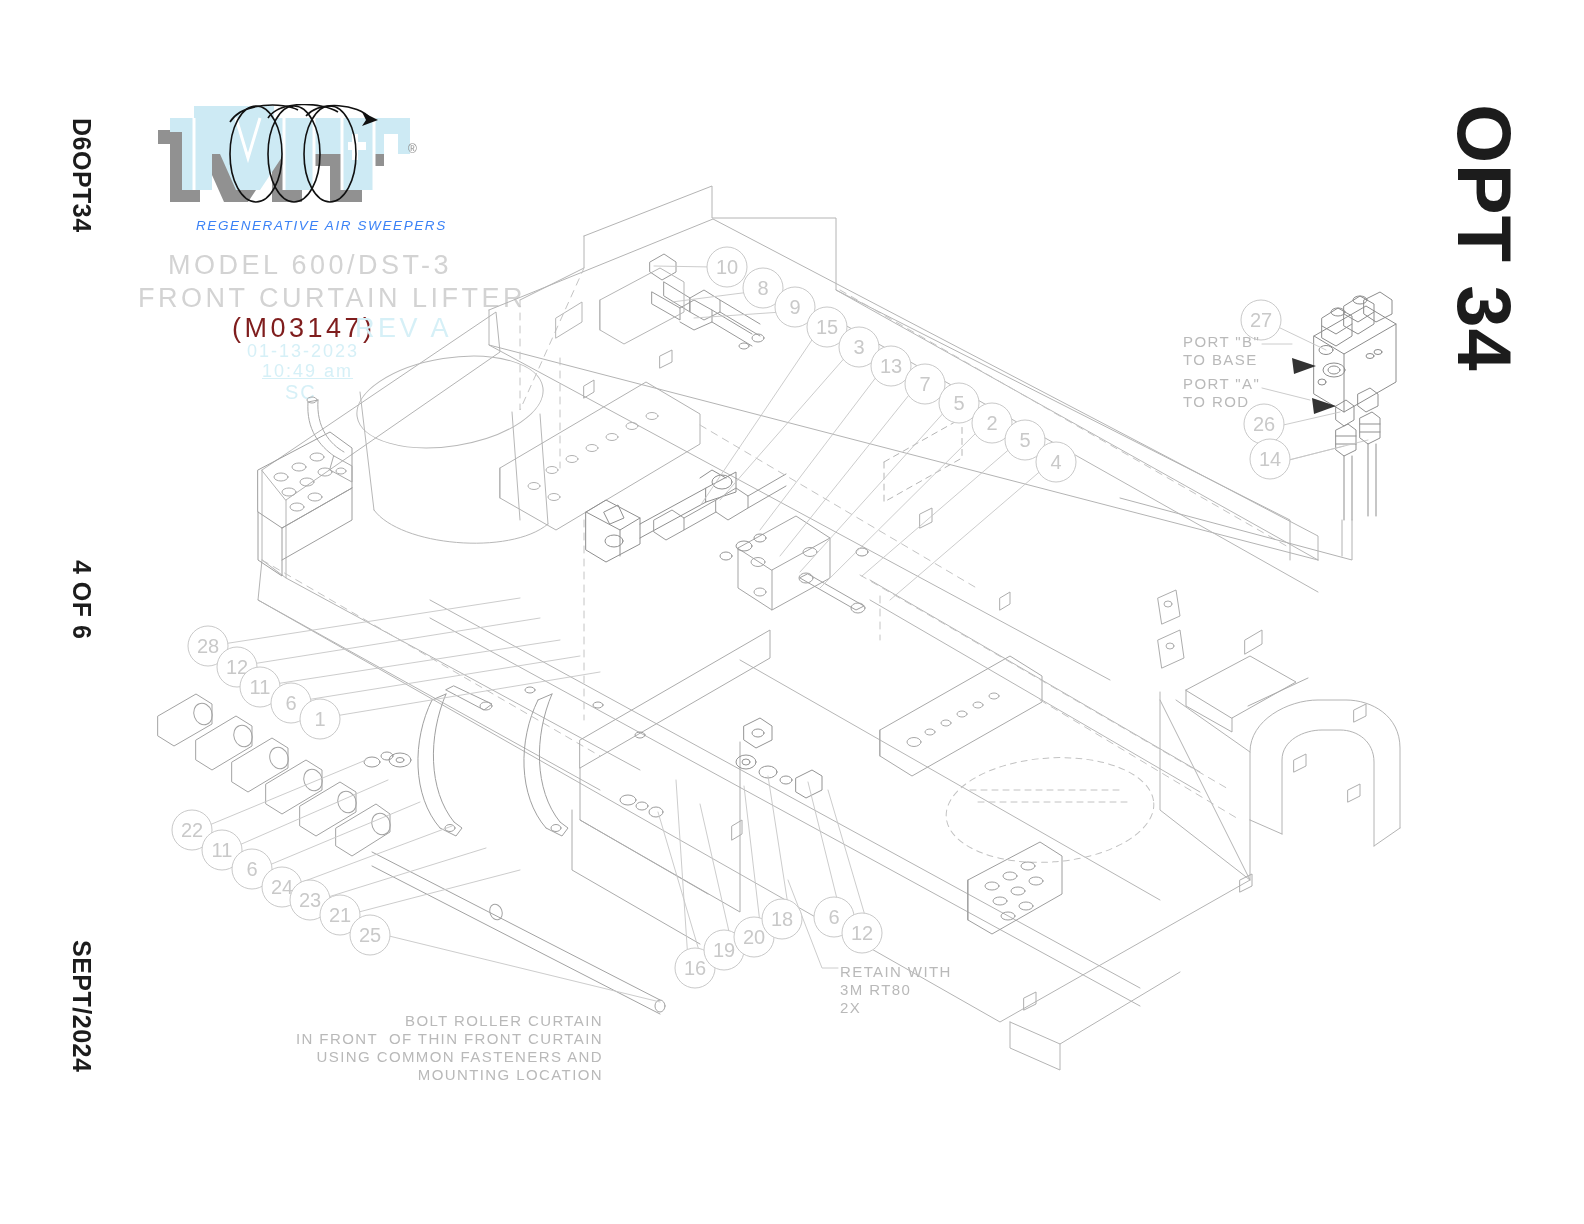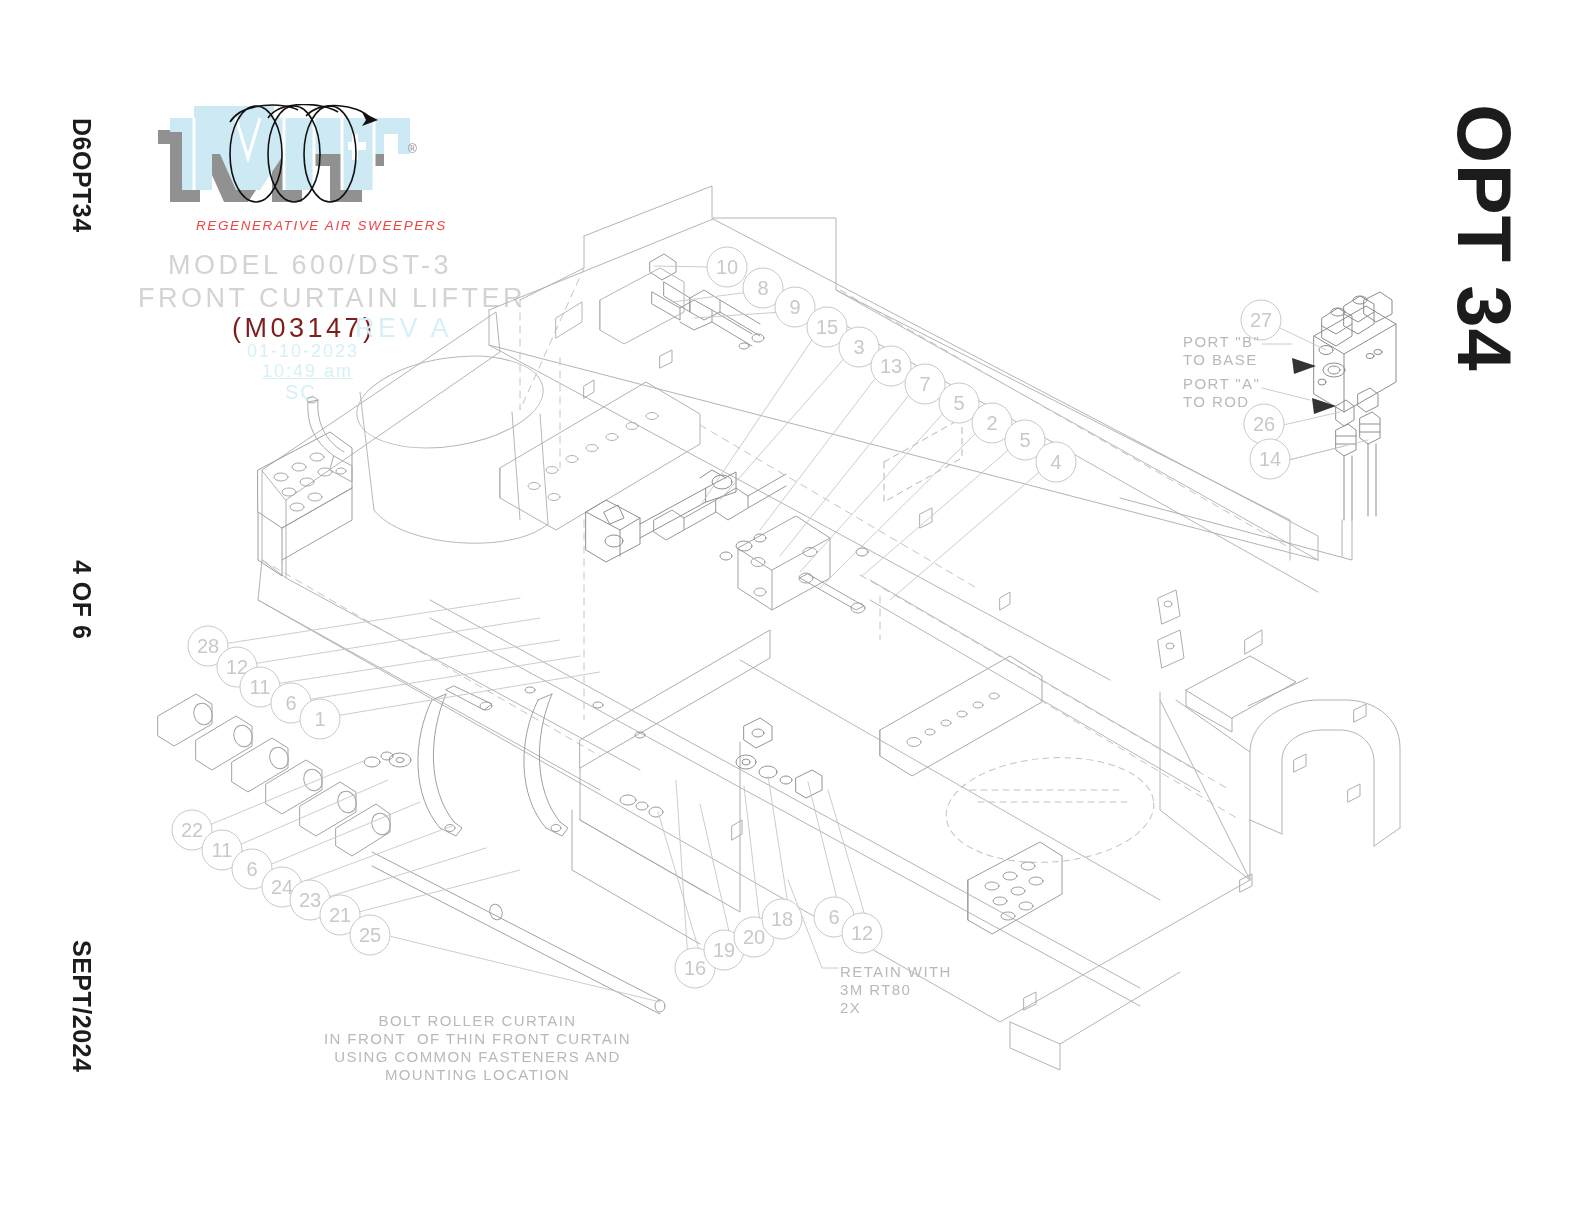--- a/index.html
+++ b/index.html
@@ -63,21 +63,21 @@
   #logo-block {
     position: absolute;
     left: 152px; top: 104px;
     width: 280px; height: 135px;
   }
   #logo-tagline {
     position: absolute;
     left: 196px; top: 218px;
     font-size: 13.5px;
     letter-spacing: 1.6px;
-    color: #ef4444;
+    color: #3b82f6;
     font-style: italic;
     font-family: "Liberation Sans", sans-serif;
     white-space: nowrap;
     text-align: right;
   }
   #logo-reg {
     position: absolute;
     left: 408px; top: 142px;
     font-size: 12px;
     color: #8e8e8e;
@@ -111,21 +111,21 @@
     font-family: "Liberation Sans", sans-serif;
     color: #b9b9b9;
     font-size: 15px;
     letter-spacing: 1.4px;
     white-space: pre;
     line-height: 18px;
   }
   #port-b-note  { left: 1183px; top: 333px; }
   #port-a-note  { left: 1183px; top: 375px; }
   #retain-note  { left: 840px; top: 963px; }
-  #bolt-note    { left: 324px; top: 1012px; text-align: center; line-height: 18px; }
+  #bolt-note    { left: 296px; top: 1012px; text-align: right; line-height: 18px; }
 </style>
 </head>
 <body>
 
 <div id="sheet">
 
   <div class="margin-label" id="doc-code">D6OPT34</div>
   <div class="margin-label" id="sheet-number">4 OF 6</div>
   <div class="margin-label" id="issue-date">SEPT/2024</div>
   <div class="margin-label" id="option-number">OPT 34</div>
@@ -169,21 +169,21 @@
       <path d="M210 8 L226 16 L210 22 L214 16 Z" fill="#111111"></path>
     </svg>
   </div>
   <div id="logo-reg">®</div>
   <div id="logo-tagline">REGENERATIVE AIR SWEEPERS</div>
 
   <div class="title-line" id="title-model">MODEL 600/DST-3</div>
   <div class="title-line" id="title-desc">FRONT CURTAIN LIFTER</div>
   <div class="title-line" id="title-part">(M03147)</div>
   <div class="title-line" id="title-rev">REV A</div>
-  <div class="title-line" id="title-date">01-10-2023</div>
+  <div class="title-line" id="title-date">01-13-2023</div>
   <div class="title-line" id="title-time">10:49 am</div>
   <div class="title-line" id="title-initials">SC</div>
 
   <svg id="drawing" viewBox="0 0 1584 1224">
     <g fill="none" stroke="#b0b0b0" stroke-width="1" stroke-linejoin="round" stroke-linecap="round">
 
       <g stroke="#b4b4b4">
 
         <path d="M584 236 L712 186 L712 218 L836 218 L836 290 L1290 520 L1290 560"></path>
         <path d="M584 236 L584 268 L520 300"></path>

